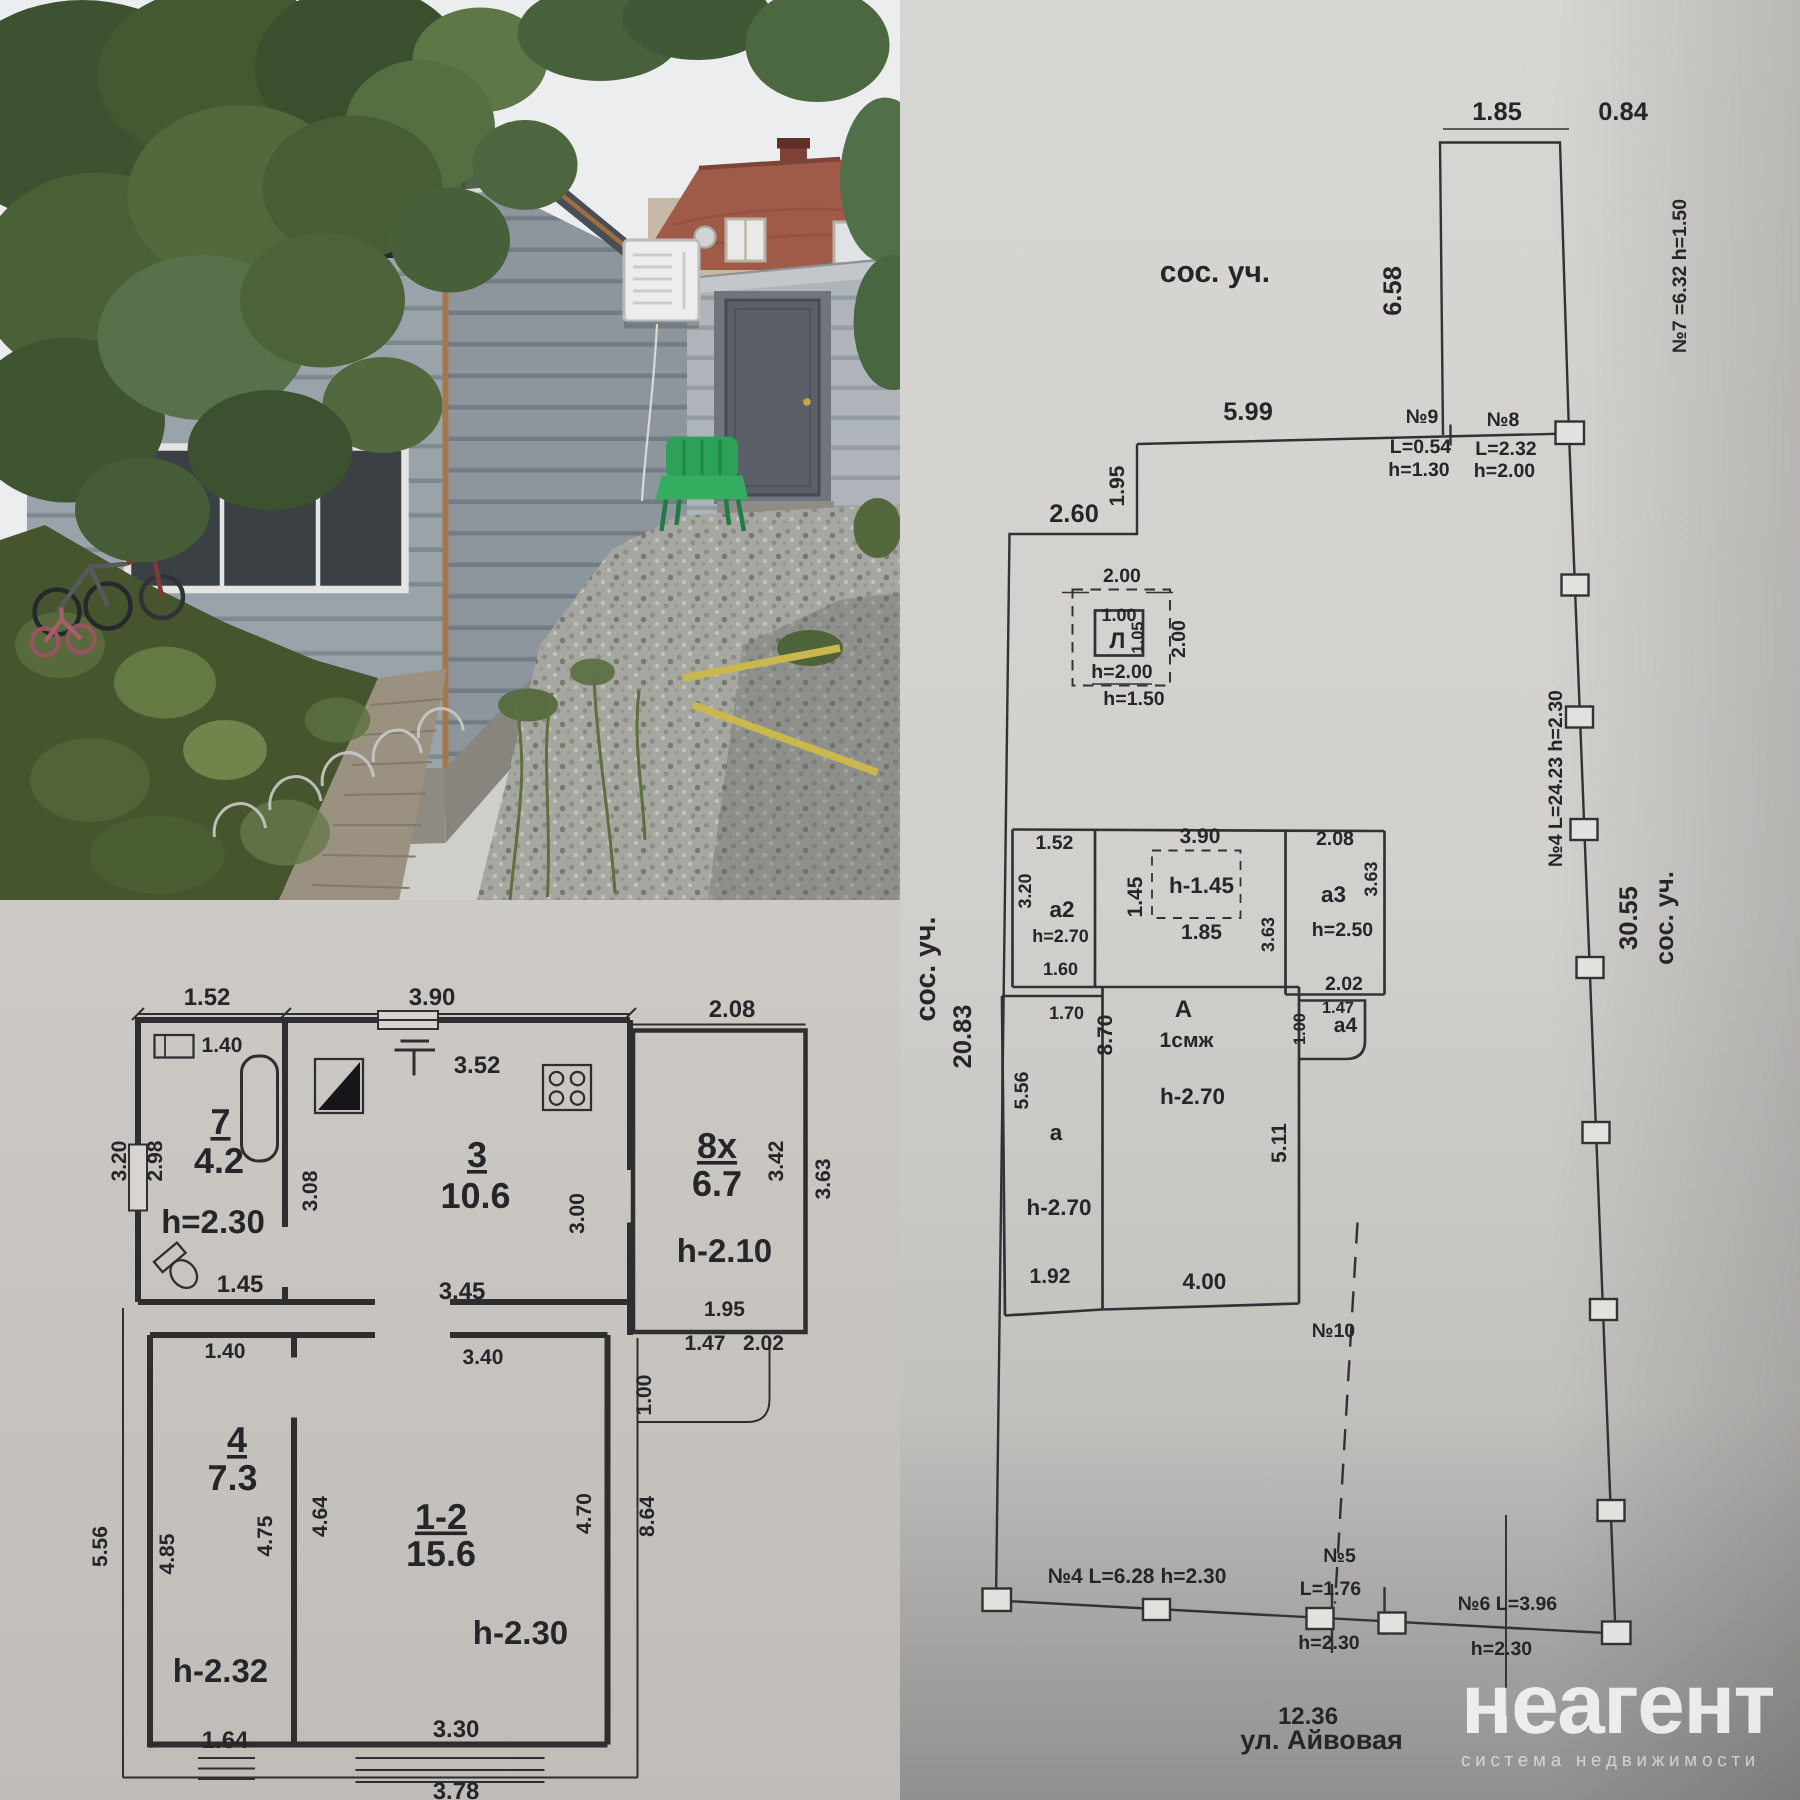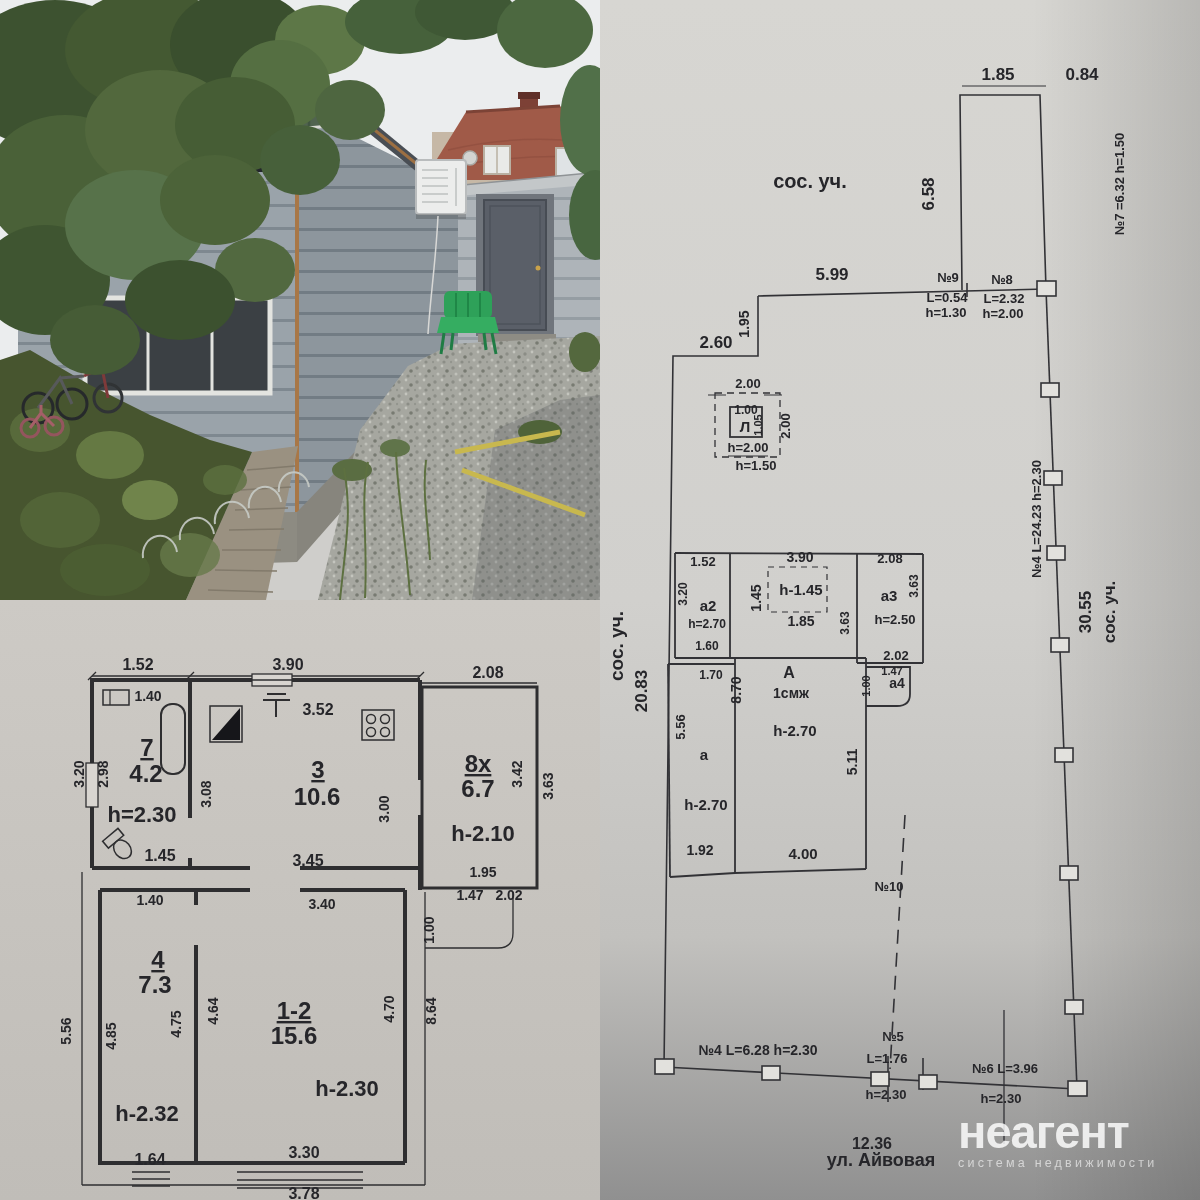--- a/index.html
+++ b/index.html
@@ -4,22 +4,22 @@
 <style>
   html,body{margin:0;padding:0;background:#111;}
   #stage{position:relative;width:1200px;height:1200px;overflow:hidden;background:#cfcecb;
          font-family:"Liberation Sans",sans-serif;}
   .region{position:absolute;}
   svg{display:block;}
   .plan-label{font-family:"Liberation Sans",sans-serif;font-weight:700;fill:#26262a;}
   .plan-label.u{text-decoration:underline;}
   #watermark{position:absolute;left:958px;top:1108px;width:236px;color:rgba(255,255,255,.82);
              line-height:1;user-select:none;}
-  #watermark .brand{font-size:47px;font-weight:700;letter-spacing:-1px;}
-  #watermark .tag{font-size:12.5px;font-weight:400;letter-spacing:3.2px;color:rgba(255,255,255,.6);margin-top:2px;}
+  #watermark .brand{font-size:57px;font-weight:700;letter-spacing:-1px;margin-left:16px;}
+  #watermark .tag{font-size:12.5px;font-weight:400;letter-spacing:3.2px;color:rgba(255,255,255,.6);margin-top:2px;margin-left:16px;}
 </style>
 </head>
 <body>
 
 <div id="stage">
 
   <div class="region" style="left:0;top:0;width:600px;height:600px">
   <svg width="600" height="600" viewBox="0 0 600 600">
     <defs>
       <pattern id="sidingFront" width="10" height="23" patternUnits="userSpaceOnUse">

